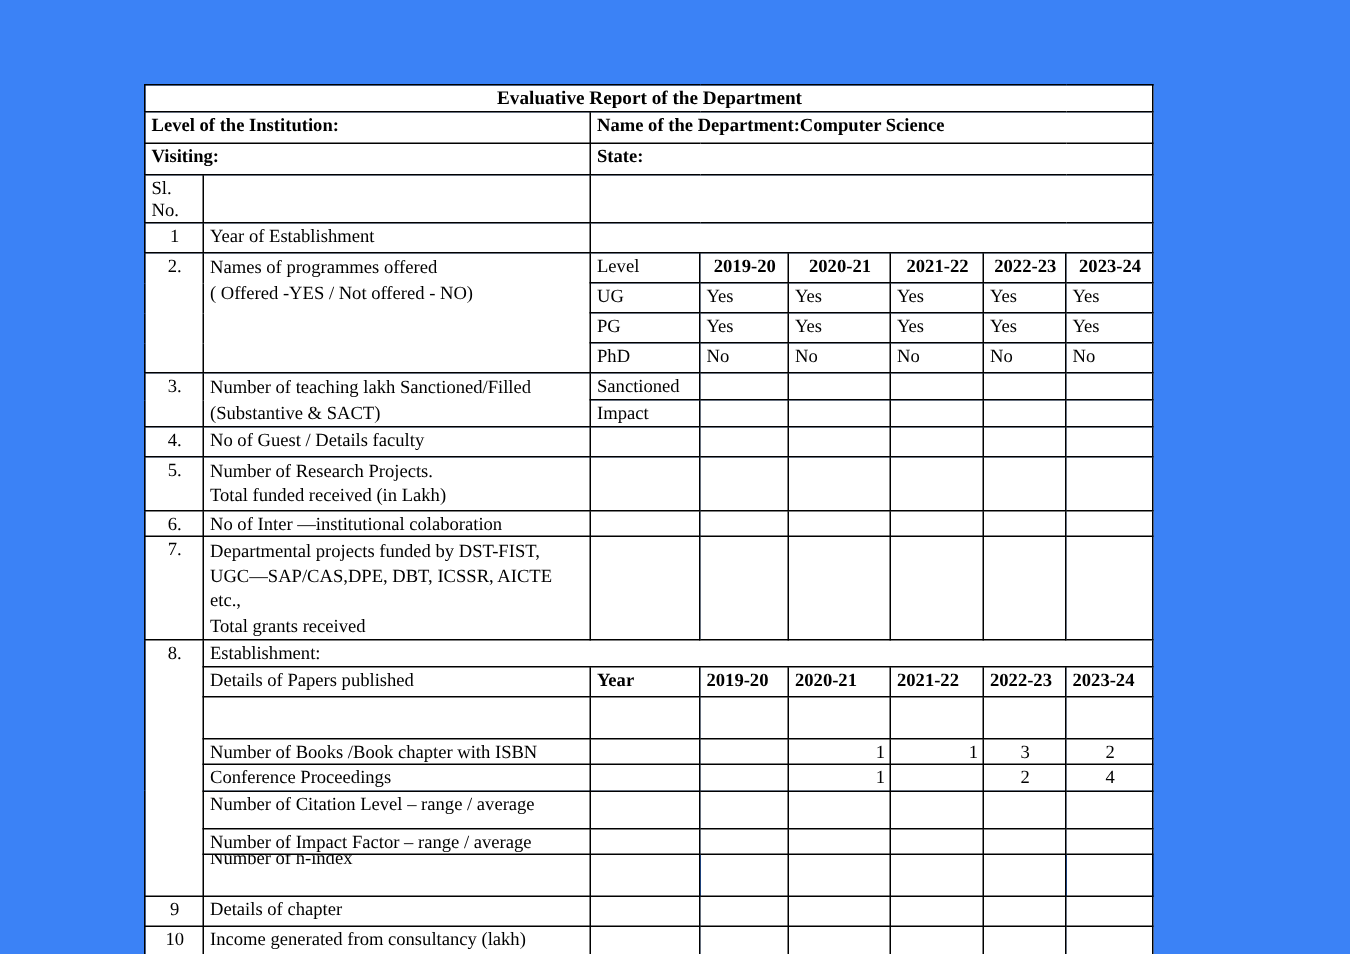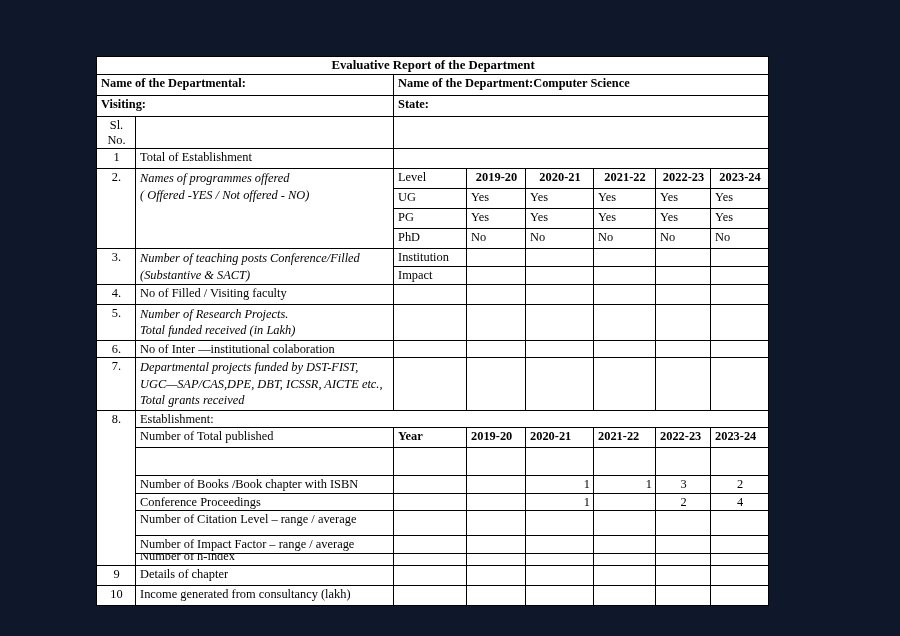--- a/index.html
+++ b/index.html
@@ -12,21 +12,21 @@
     width: 900px;
     height: 636px;
     font-family: "Liberation Serif", "DejaVu Serif", serif;
     color: #000000;
     overflow: hidden;
   }
   .page {
     position: relative;
     width: 900px;
     height: 636px;
-    background: #0f172a;
+    background: #3b82f6;
   }
   .doc-table {
     position: absolute;
     left: 96px;
     top: 56px;
     width: 662px;
     border-collapse: collapse;
     table-layout: fixed;
     font-size: 12.4px;
     line-height: 1.18;
@@ -57,32 +57,32 @@
   .bold { font-weight: bold; }
   .ctr  { text-align: center; }
   .num-ctr { text-align: center; vertical-align: bottom; }
   .num-rgt { text-align: right; padding-right: 5px; vertical-align: bottom; }
 
   .r-head    { height: 21px; }
   .r-norm    { height: 20px; }
   .r-tall    { height: 25px; }
   .r-blank28 { height: 28px; }
   .r-short   { height: 17px; }
-  .r-sl      { height: 21px; text-align: center; }
+  .r-sl      { height: 21px; }
 
   .sl-num {
     text-align: center;
     vertical-align: middle;
   }
-  .item-2line { line-height: 1.32; font-style: italic; }
+  .item-2line { line-height: 1.32; }
   .clip-row td {
     height: 11px;
     overflow: hidden;
     padding-top: 0;
-    padding-bottom: 0;
+    padding-bottom: 16px;
   }
   .clip-text {
     display: block;
     margin-top: -5px;
     height: 15px;
     overflow: hidden;
   }
 </style>
 </head>
 <body>
@@ -99,38 +99,38 @@
         <col class="c-y4">
         <col class="c-y5">
     </colgroup>
     <tbody>
 
       <tr>
         <td class="title-cell" colspan="8">Evaluative Report of the Department</td>
       </tr>
 
       <tr class="r-head">
-        <td class="bold" colspan="2">Name of the Departmental:</td>
+        <td class="bold" colspan="2">Level of the Institution:</td>
         <td class="bold" colspan="6">Name of the Department:Computer Science</td>
       </tr>
 
       <tr class="r-head">
         <td class="bold" colspan="2">Visiting:</td>
         <td class="bold" colspan="6">State:</td>
       </tr>
 
       <tr class="r-sl">
         <td>Sl. No.</td>
         <td></td>
         <td colspan="6"></td>
       </tr>
 
       <tr class="r-norm">
         <td class="sl-num">1</td>
-        <td>Total of Establishment</td>
+        <td>Year of Establishment</td>
         <td colspan="6"></td>
       </tr>
 
       <tr class="r-norm">
         <td class="sl-num" rowspan="4">2.</td>
         <td class="item-2line" rowspan="4">
           <span>Names of  programmes  offered</span><br>
           <span>( Offered -YES / Not offered - NO)</span>
         </td>
         <td>Level</td>
@@ -164,42 +164,42 @@
         <td>No</td>
         <td>No</td>
         <td>No</td>
         <td>No</td>
         <td>No</td>
       </tr>
 
       <tr class="r-short">
         <td class="sl-num" rowspan="2">3.</td>
         <td class="item-2line" rowspan="2">
-          <span>Number of teaching  posts Conference/Filled</span><br>
+          <span>Number of teaching  lakh Sanctioned/Filled</span><br>
           <span>(Substantive &amp; SACT)</span>
         </td>
-        <td>Institution</td>
+        <td>Sanctioned</td>
         <td></td>
         <td></td>
         <td></td>
         <td></td>
         <td></td>
       </tr>
       <tr class="r-short">
         <td>Impact</td>
         <td></td>
         <td></td>
         <td></td>
         <td></td>
         <td></td>
       </tr>
 
       <tr class="r-norm">
         <td class="sl-num">4.</td>
-        <td>No of Filled / Visiting faculty</td>
+        <td>No of Guest / Details faculty</td>
         <td></td>
         <td></td>
         <td></td>
         <td></td>
         <td></td>
         <td></td>
       </tr>
 
       <tr class="r-tall">
         <td class="sl-num">5.</td>
@@ -240,21 +240,21 @@
         <td></td>
         <td></td>
       </tr>
 
       <tr class="r-short">
         <td class="sl-num" rowspan="8">8.</td>
         <td colspan="7">Establishment:</td>
       </tr>
 
       <tr class="r-norm">
-        <td>Number of Total published</td>
+        <td>Details of Papers published</td>
         <td class="bold">Year</td>
         <td class="bold">2019-20</td>
         <td class="bold">2020-21</td>
         <td class="bold">2021-22</td>
         <td class="bold">2022-23</td>
         <td class="bold">2023-24</td>
       </tr>
 
       <tr class="r-blank28">
         <td></td>

